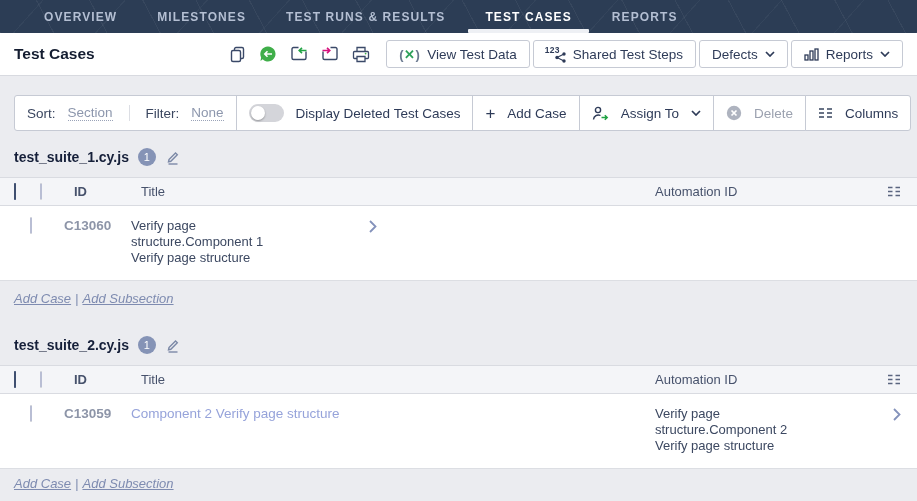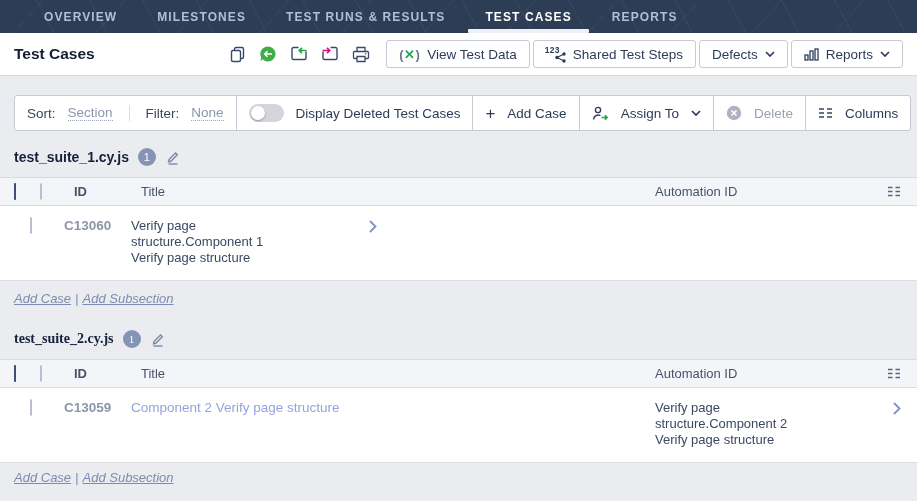--- a/index.html
+++ b/index.html
@@ -285,21 +285,21 @@
           </svg>
       </button>
     </div>
   </div>
 </div>
 
 <div class="footer-links">
   <a>Add Case</a><span class="sep">|</span><a>Add Subsection</a>
 </div>
 
-<div class="section-header" style="margin-top:24px;font-family:Liberation Serif, serif;">
+<div class="section-header" style="margin-top:30px;">
   <span class="section-title">test_suite_2.cy.js</span>
   <span class="count-badge">1</span>
   <button class="icon-btn" style="width:16px;height:16px;">
     <svg width="14" height="15" viewBox="0 0 14 15" fill="none" stroke="#7b88a6" stroke-width="1.4">
       <path d="M3 9.5 L9.5 3 L11.3 4.8 L4.8 11.3 L2.5 11.9 Z"></path>
       <path d="M2.5 14 H11.5"></path>
     </svg>
   </button>
 </div>
 

